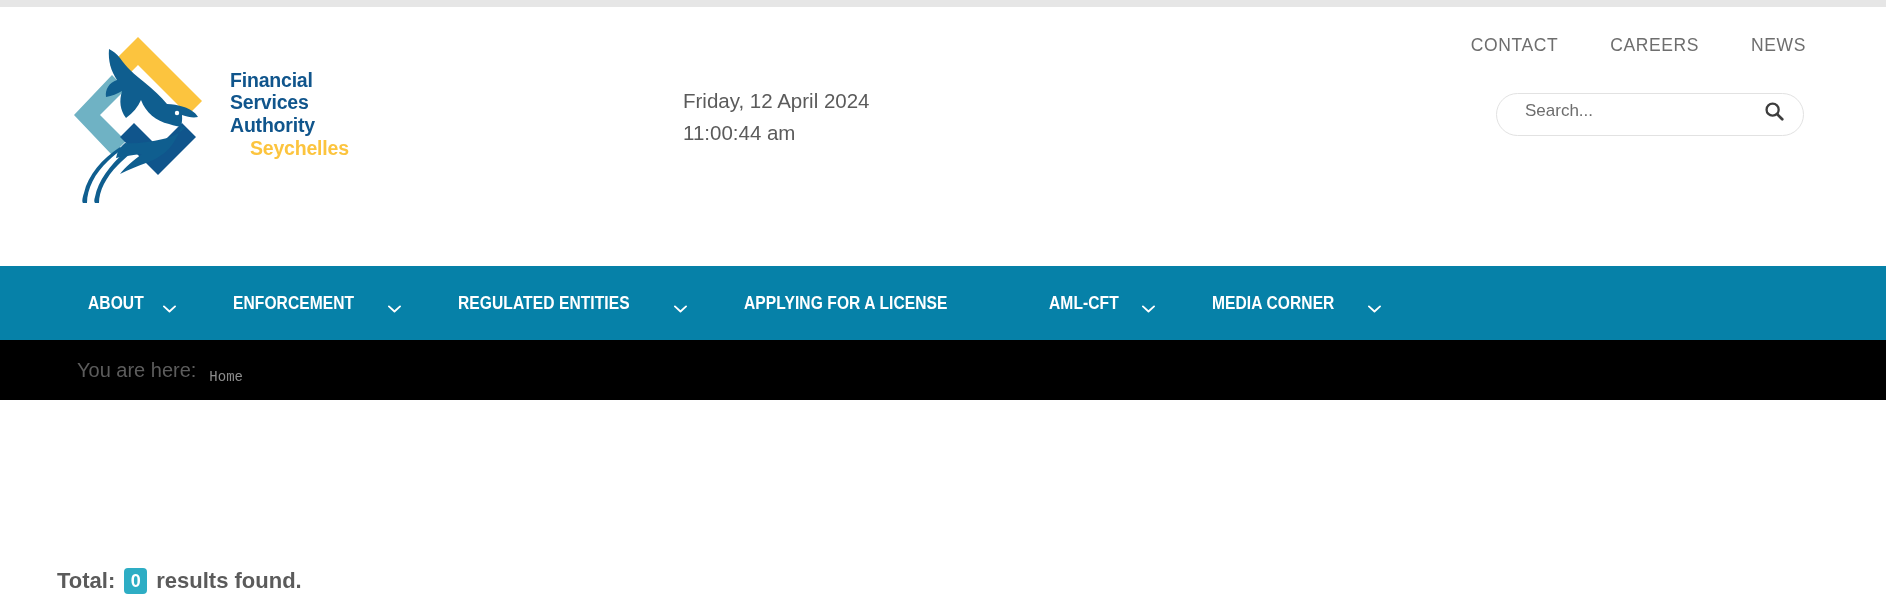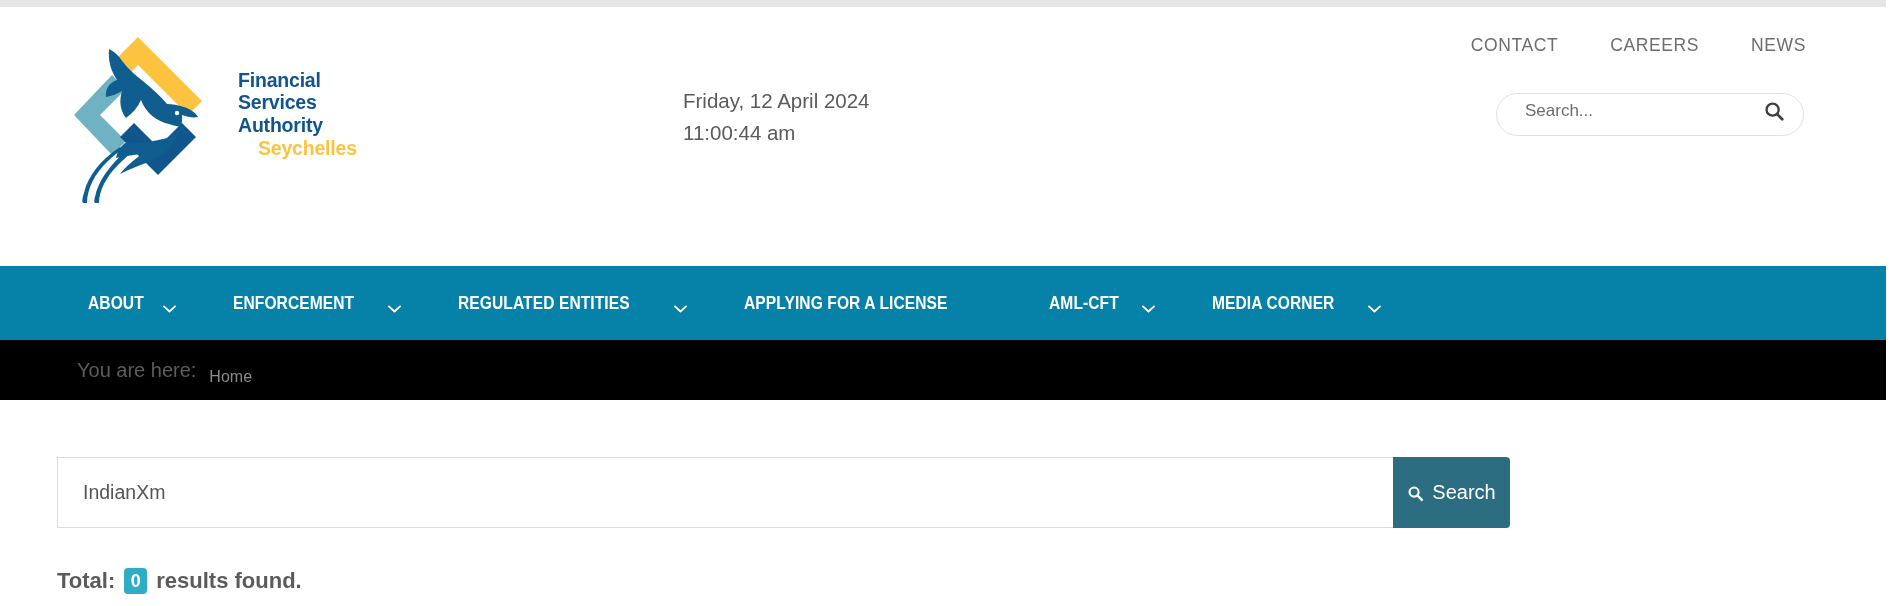--- a/index.html
+++ b/index.html
@@ -25,21 +25,21 @@
   }
 
   
   .header {
     position:absolute; top:7px; left:0; width:1886px; height:259px;
     background:#ffffff;
   }
 
   .logo-block {
     position:absolute; left:62px; top:18px;
-    display:flex; align-items:center; gap:16px;
+    display:flex; align-items:center; gap:8px;
   }
   .logo-mark { width:152px; height:178px; position:relative; flex:0 0 auto; }
   .logo-mark svg { display:block; width:152px; height:178px; }
 
   .logo-words {
     margin-left: 8px;
     line-height: 1.16;
     font-family: "Liberation Sans", sans-serif;
     font-weight: 700;
     font-size: 19.5px;
@@ -104,21 +104,21 @@
     margin-left:-2px;
   }
 
   
   .breadcrumb {
     position:absolute; top:340px; left:0; width:1886px; height:60px;
     background:#000000;
     display:flex; align-items:center; padding-left:77px;
   }
   .bc-label { color:#5c5c5c; font-size:20px; font-family:"Liberation Sans", sans-serif; }
-  .bc-current { color:#8c8c8c; font-size:16px; margin-left:13px; font-family:Liberation Sans, sans-serif;margin-top:13px; }
+  .bc-current { color:#8c8c8c; font-size:14px; margin-left:13px; font-family:Liberation Mono, monospace;margin-top:13px; }
 
   
   .search-row {
     position:absolute; top:457px; left:57px;
     width:1453px; height:71px;
     display:flex;
   }
   .search-field {
     flex:1 1 auto; height:71px;
     border:1px solid #d9dde0; border-right:0;
@@ -280,34 +280,20 @@
       </span>
     </div>
 
   </nav>
 
   <div class="breadcrumb">
     <span class="bc-label">You are here:</span>
     <span class="bc-current">Home</span>
   </div>
 
-  <div class="search-row">
-    <div class="search-field">
-      <input type="text" value="IndianXm" style="">
-    </div>
-    <button class="search-btn">
-      <span class="mag2">
-        <svg viewBox="0 0 24 24" xmlns="http://www.w3.org/2000/svg">
-          <circle cx="10" cy="10" r="6.4" fill="none" stroke="#ffffff" stroke-width="3"></circle>
-          <line x1="14.8" y1="14.8" x2="21" y2="21" stroke="#ffffff" stroke-width="3.4" stroke-linecap="round"></line>
-        </svg>
-      </span>
-      <span>Search</span>
-    </button>
-  </div>
 
   <div class="results-line">
     <span class="txt-a">Total:</span>
     <span class="badge">0</span>
     <span class="txt-b">results found.</span>
   </div>
 
   <div class="right-gutter"></div>
 
 </div>

